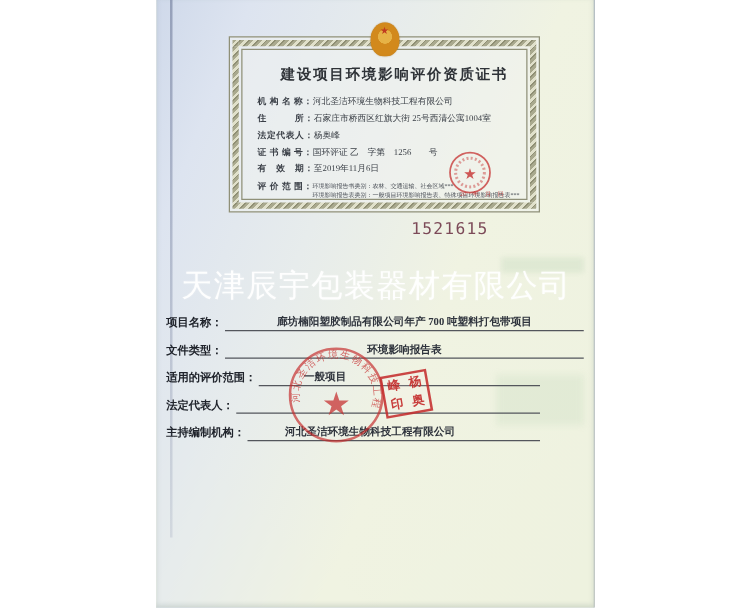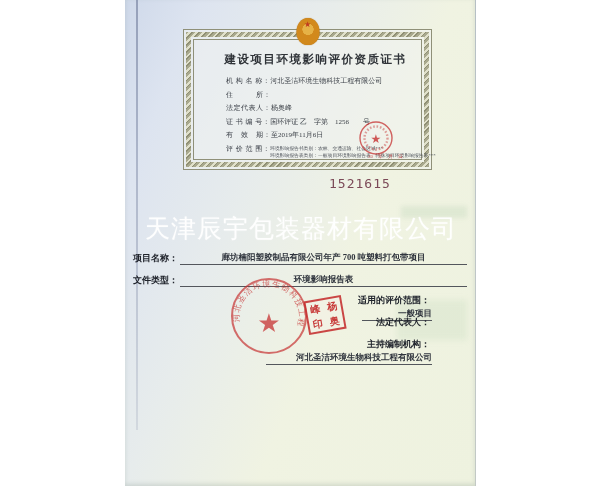--- a/index.html
+++ b/index.html
@@ -27,21 +27,21 @@
     width:23px;height:27px;z-index:3;
     background:radial-gradient(circle at 50% 42%,#e6b246 0 28%,#d2891c 30% 70%,#b9741049 100%);
     background-color:#d2891c;
     border-radius:50% 50% 46% 46%;box-shadow:0 0 1px #a96c10;}
   .emblem-star{position:absolute;left:0;right:0;top:3px;text-align:center;
     font-size:8px;color:#c03a20;line-height:8px;}
   .cert-title{position:absolute;left:16px;right:0;top:12px;text-align:center;
     font-size:11.5px;font-weight:bold;color:#2f3338;letter-spacing:1.5px;white-space:nowrap;}
   .cert-fields{position:absolute;left:12px;right:6px;top:36px;}
   .crow{display:flex;align-items:baseline;margin-bottom:3.6px;}
-  .clabel{font-size:7px;font-weight:normal;color:#3a3f47;white-space:nowrap;flex:0 0 auto;letter-spacing:0.5px;margin-left:20px;}
+  .clabel{font-size:7px;font-weight:bold;color:#3a3f47;white-space:nowrap;flex:0 0 auto;letter-spacing:0.5px;}
   .cvalue{font-size:7px;color:#3c4148;white-space:nowrap;}
   .cvalue-small{display:block;}
   .cvalue-small div{font-size:6px;transform:scale(0.8);transform-origin:left top;
     color:#4a4f57;white-space:nowrap;line-height:7px;}
 
   .ministry-seal{position:absolute;right:26px;bottom:2px;width:38px;height:38px;z-index:4;}
   .seal-date{position:absolute;right:18px;bottom:0px;font-size:5px;color:rgba(190,50,50,0.8);
     white-space:nowrap;z-index:4;}
 
   .serial{position:absolute;left:204px;top:176px;font-family:"DejaVu Sans Mono",monospace;
@@ -49,21 +49,21 @@
 
   .watermark{position:absolute;left:16px;top:212px;width:320px;text-align:center;
     font-family:"Liberation Sans",sans-serif;font-size:25px;letter-spacing:1px;
     color:rgba(255,255,255,0.92);white-space:nowrap;z-index:3;
     text-shadow:0 0 2px rgba(255,255,255,0.35);}
 
   
   .form{position:absolute;left:0;top:0;width:100%;height:100%;z-index:4;}
   .frow{position:absolute;left:8px;display:flex;align-items:flex-end;height:15px;}
   .frow.wide{right:8px;}
-  .frow.narrow{right:43px;flex-direction:column;}
+  .frow.narrow{right:43px;}
   .flabel{font-size:9px;font-weight:bold;color:#20242c;white-space:nowrap;
     flex:0 0 auto;padding-right:2px;font-family:Liberation Serif, serif;}
   .fvalue{flex:1 1 auto;border-bottom:1px solid #53565c;min-height:13px;
     font-size:8.5px;font-weight:bold;color:#2e333c;white-space:nowrap;line-height:13px;}
   .fvalue.ta-c{text-align:center;}
   .fvalue.pad14{padding-left:36px;}
   .fvalue.pad30{padding-left:30px;}
 
   .company-seal{position:absolute;left:104px;top:276px;width:80px;height:80px;z-index:5;opacity:0.85;}
   .name-seal{position:absolute;left:181px;top:298px;width:34px;height:30px;z-index:5;
@@ -94,20 +94,21 @@
             <div class="emblem-star">★</div>
           </div>
           <div class="cert-title">建设项目环境影响评价资质证书</div>
           <div class="cert-fields">
             <div class="crow">
               <span class="clabel">机 构 名 称：</span>
               <span class="cvalue">河北圣洁环境生物科技工程有限公司</span>
             </div>
             <div class="crow">
               <span class="clabel">住　　　所：</span>
+              <span class="cvalue">石家庄市桥西区红旗大街 25号西清公寓1004室</span>
             </div>
             <div class="crow">
               <span class="clabel">法定代表人：</span>
               <span class="cvalue">杨奥峰</span>
             </div>
             <div class="crow">
               <span class="clabel">证 书 编 号：</span>
               <span class="cvalue">国环评证 乙　字第　1256　　号</span>
             </div>
             <div class="crow">

